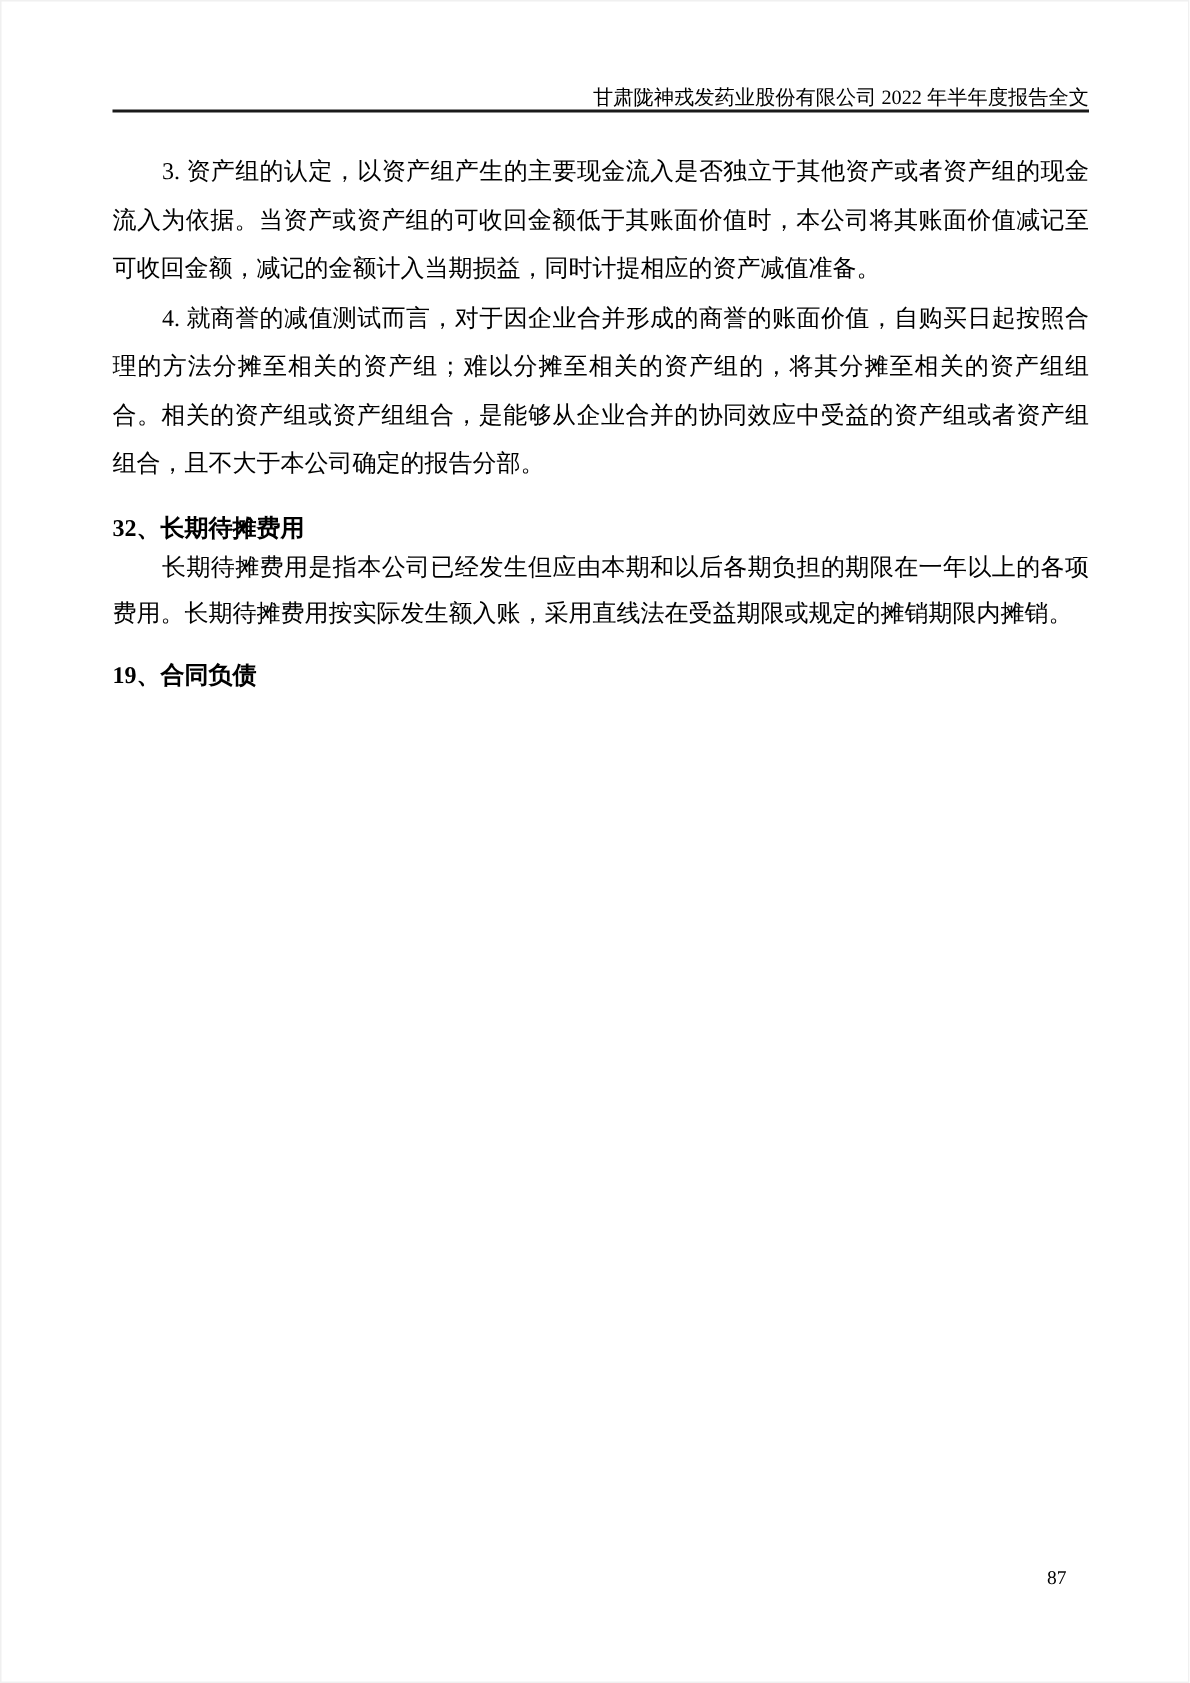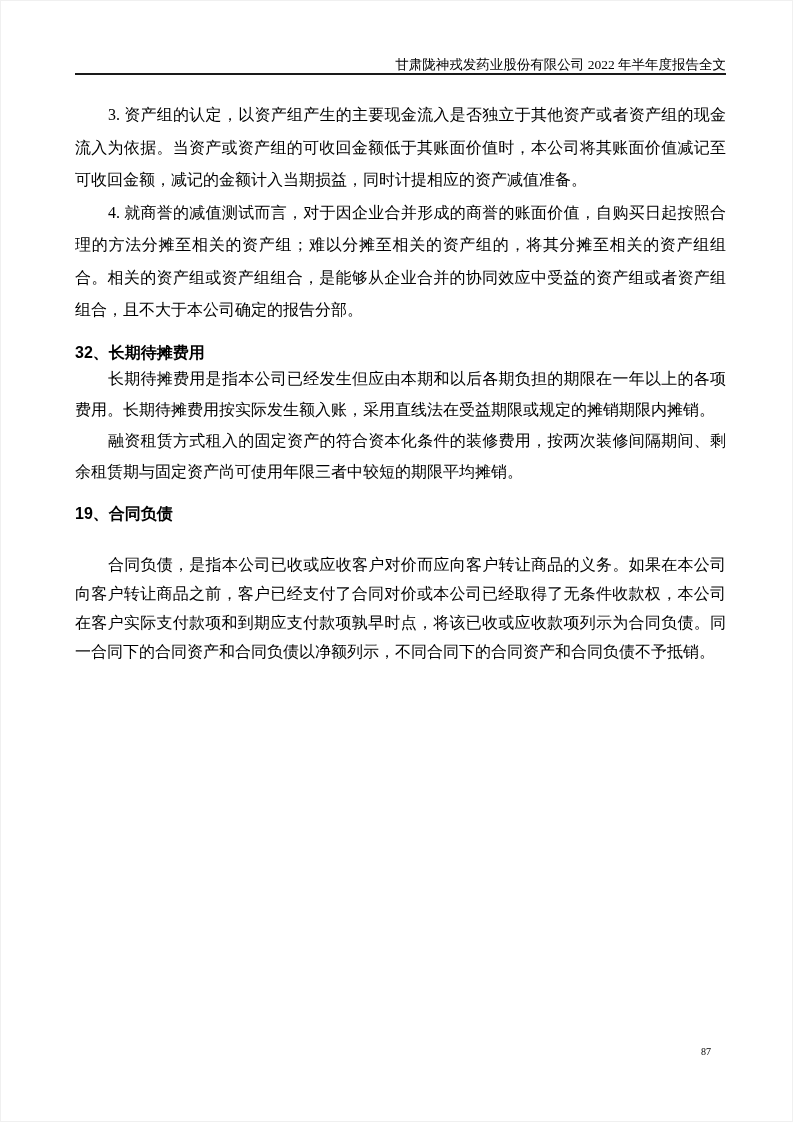--- a/index.html
+++ b/index.html
@@ -51,31 +51,31 @@
   .indent { text-indent: 33px; }
   .lh33 { line-height: 32.5px; }
   .lh31 { line-height: 31.3px; }
   .lh29 { line-height: 29.2px; }
   .lh23 { line-height: 22.8px; }
   .gap-before-sm { margin-top: 7px; }
   .gap-before-p4 { }
   .gap-before-p8 { margin-top: 26px; }
   .section-heading {
     margin: 16px 0 0 0;
-    font-family: Liberation Sans, sans-serif;
+    font-family: Liberation Serif, serif;
     font-weight: bold;
     font-size: 16px;
     line-height: 20px;
     color: #000000;
   }
   .page-number {
     position: absolute;
     top: 1043px;
     right: 81px;
-    font-size: 10px;
+    font-size: 13px;
     line-height: 16px;
   }
 </style>
 </head>
 <body>
 
 <div class="page">
 
   <div class="header-text">甘肃陇神戎发药业股份有限公司 2022 年半年度报告全文</div>
 
@@ -86,24 +86,22 @@
     <p class="para indent lh33">3. 资产组的认定，以资产组产生的主要现金流入是否独立于其他资产或者资产组的现金流入为依据。当资产或资产组的可收回金额低于其账面价值时，本公司将其账面价值减记至可收回金额，减记的金额计入当期损益，同时计提相应的资产减值准备。</p>
 
     <p class="para indent lh33">4. 就商誉的减值测试而言，对于因企业合并形成的商誉的账面价值，自购买日起按照合理的方法分摊至相关的资产组；难以分摊至相关的资产组的，将其分摊至相关的资产组组合。相关的资产组或资产组组合，是能够从企业合并的协同效应中受益的资产组或者资产组组合，且不大于本公司确定的报告分部。</p>
 
 
     <h2 class="section-heading">32、长期待摊费用</h2>
 
     <p class="para indent lh31 gap-before-p4">长期待摊费用是指本公司已经发生但应由本期和以后各期负担的期限在一年以上的各项费用。长期待摊费用按实际发生额入账，采用直线法在受益期限或规定的摊销期限内摊销。</p>
 
 
-    <p class="para indent lh31">融资租赁方式租入的固定资产的符合资本化条件的装修费用，按两次装修间隔期间、剩余租赁期与固定资产尚可使用年限三者中较短的期限平均摊销。</p>
 
 
     <h2 class="section-heading">19、合同负债</h2>
 
-    <p class="para indent lh29 gap-before-p8">合同负债，是指本公司已收或应收客户对价而应向客户转让商品的义务。如果在本公司向客户转让商品之前，客户已经支付了合同对价或本公司已经取得了无条件收款权，本公司在客户实际支付款项和到期应支付款项孰早时点，将该已收或应收款项列示为合同负债。同一合同下的合同资产和合同负债以净额列示，不同合同下的合同资产和合同负债不予抵销。</p>
 
   </div>
 
   <div class="page-number">87</div>
 
 </div>
 
 </body></html>

